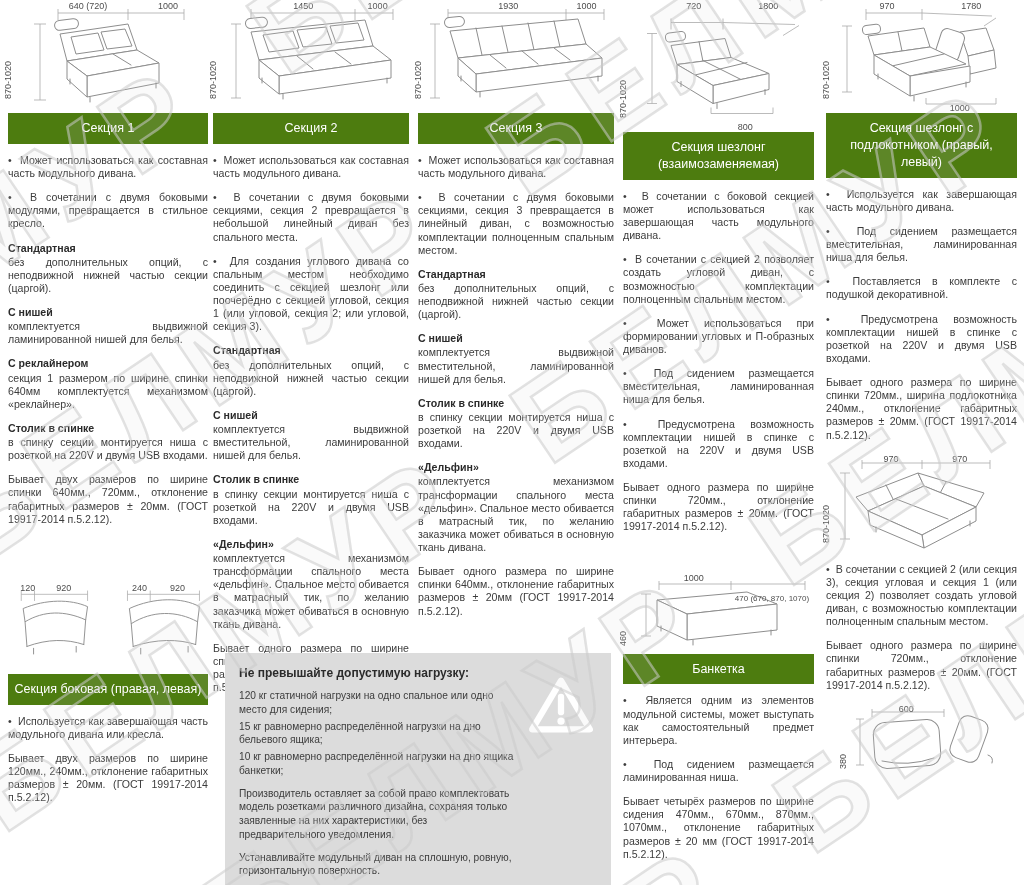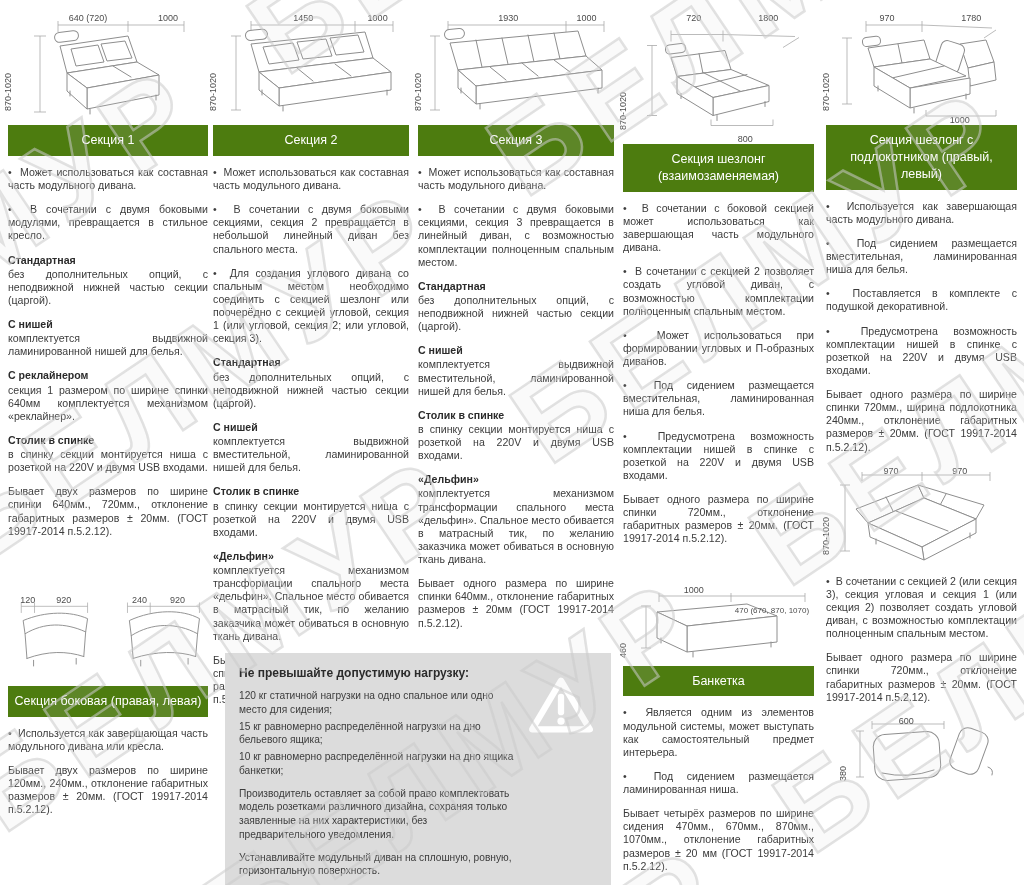--- a/index.html
+++ b/index.html
@@ -1,18 +1,18 @@
 <!DOCTYPE html>
 <html><head>
 <meta charset="utf-8">
 <style>
   html,body{margin:0;padding:0;background:#fff;}
   .page{position:relative;width:1024px;height:885px;background:#fff;overflow:hidden;
         font-family:"Liberation Sans",sans-serif;}
-  .col{position:absolute;top:12px;}
+  .col{position:absolute;top:0;}
   
   .diagram{position:relative;}
   .diagram svg{display:block;width:100%;height:100%;}
   .fr{fill:#fff;stroke:#8e8e8e;stroke-width:1;stroke-linejoin:round;}
   .frl{fill:none;stroke:#8e8e8e;stroke-width:1;stroke-linejoin:round;stroke-linecap:round;}
   .dl{fill:none;stroke:#aaa;stroke-width:.8;}
   .dim{position:absolute;font-size:9px;color:#4d4d4d;white-space:nowrap;}
   .dim.t{top:1px;transform:translateX(-50%);}
   .dim.v{left:5px;bottom:14px;transform-origin:0 100%;transform:rotate(-90deg);}
   .dim.b{bottom:0;transform:translateX(-50%);}

